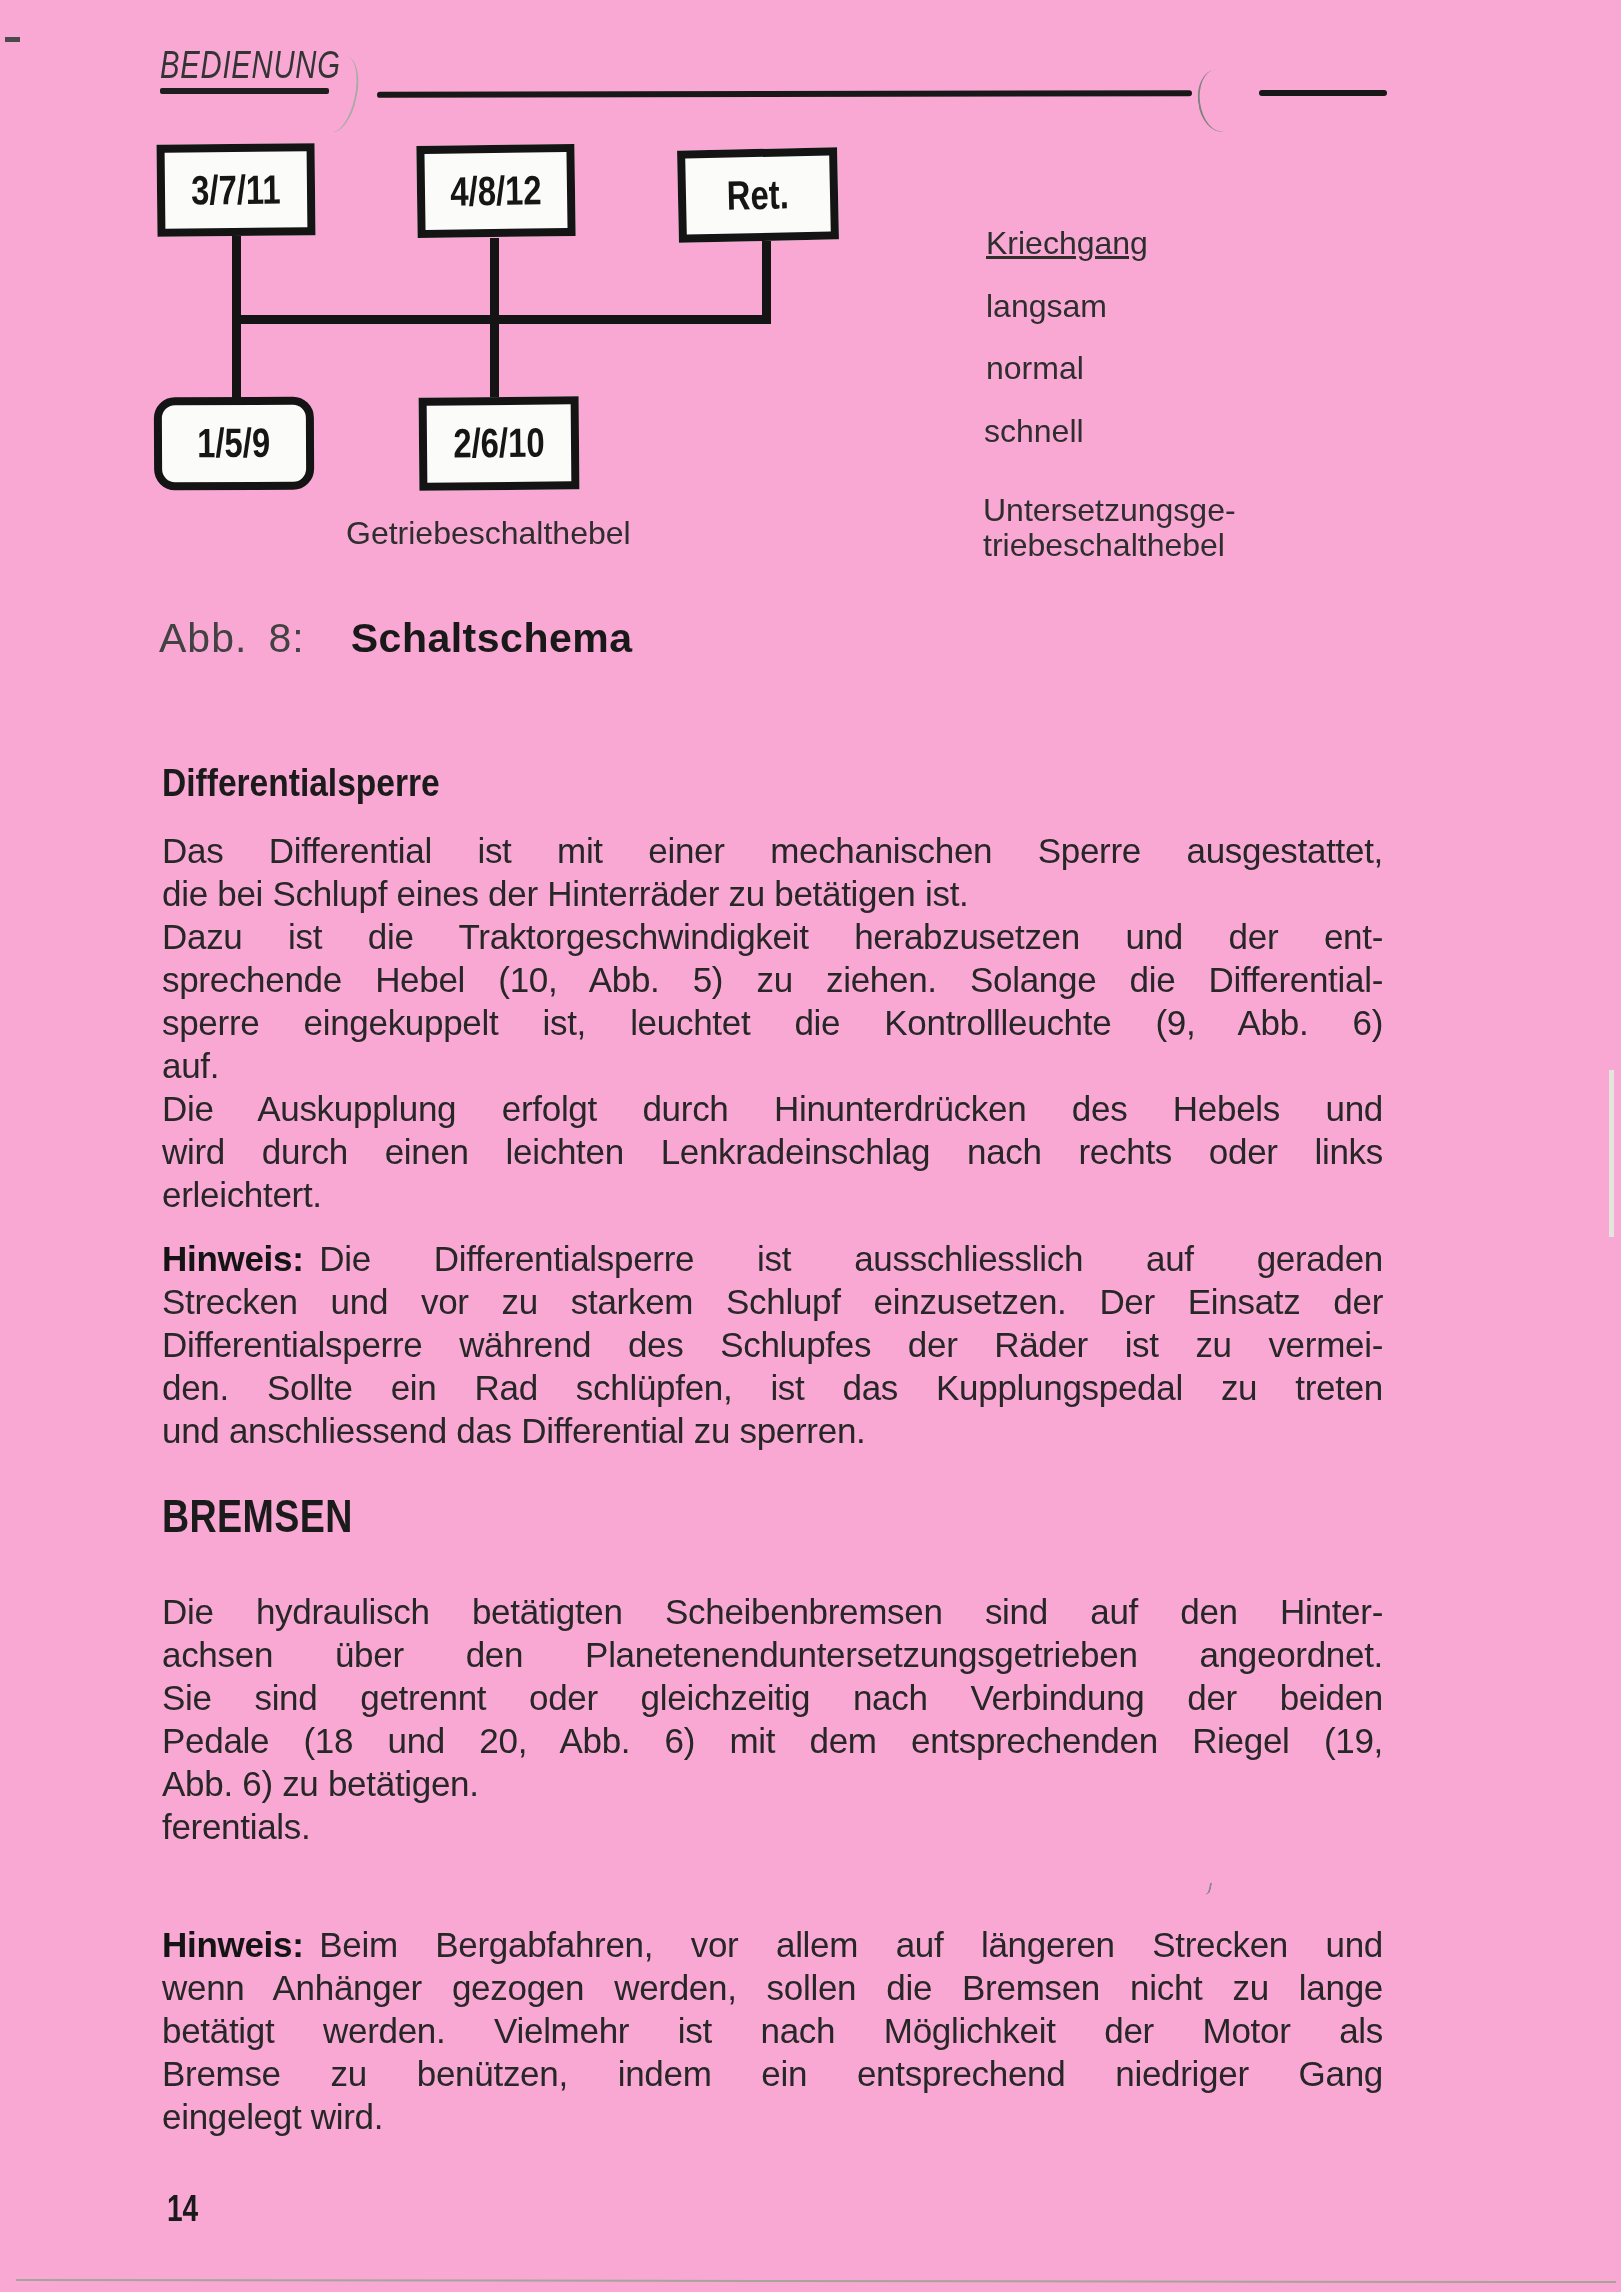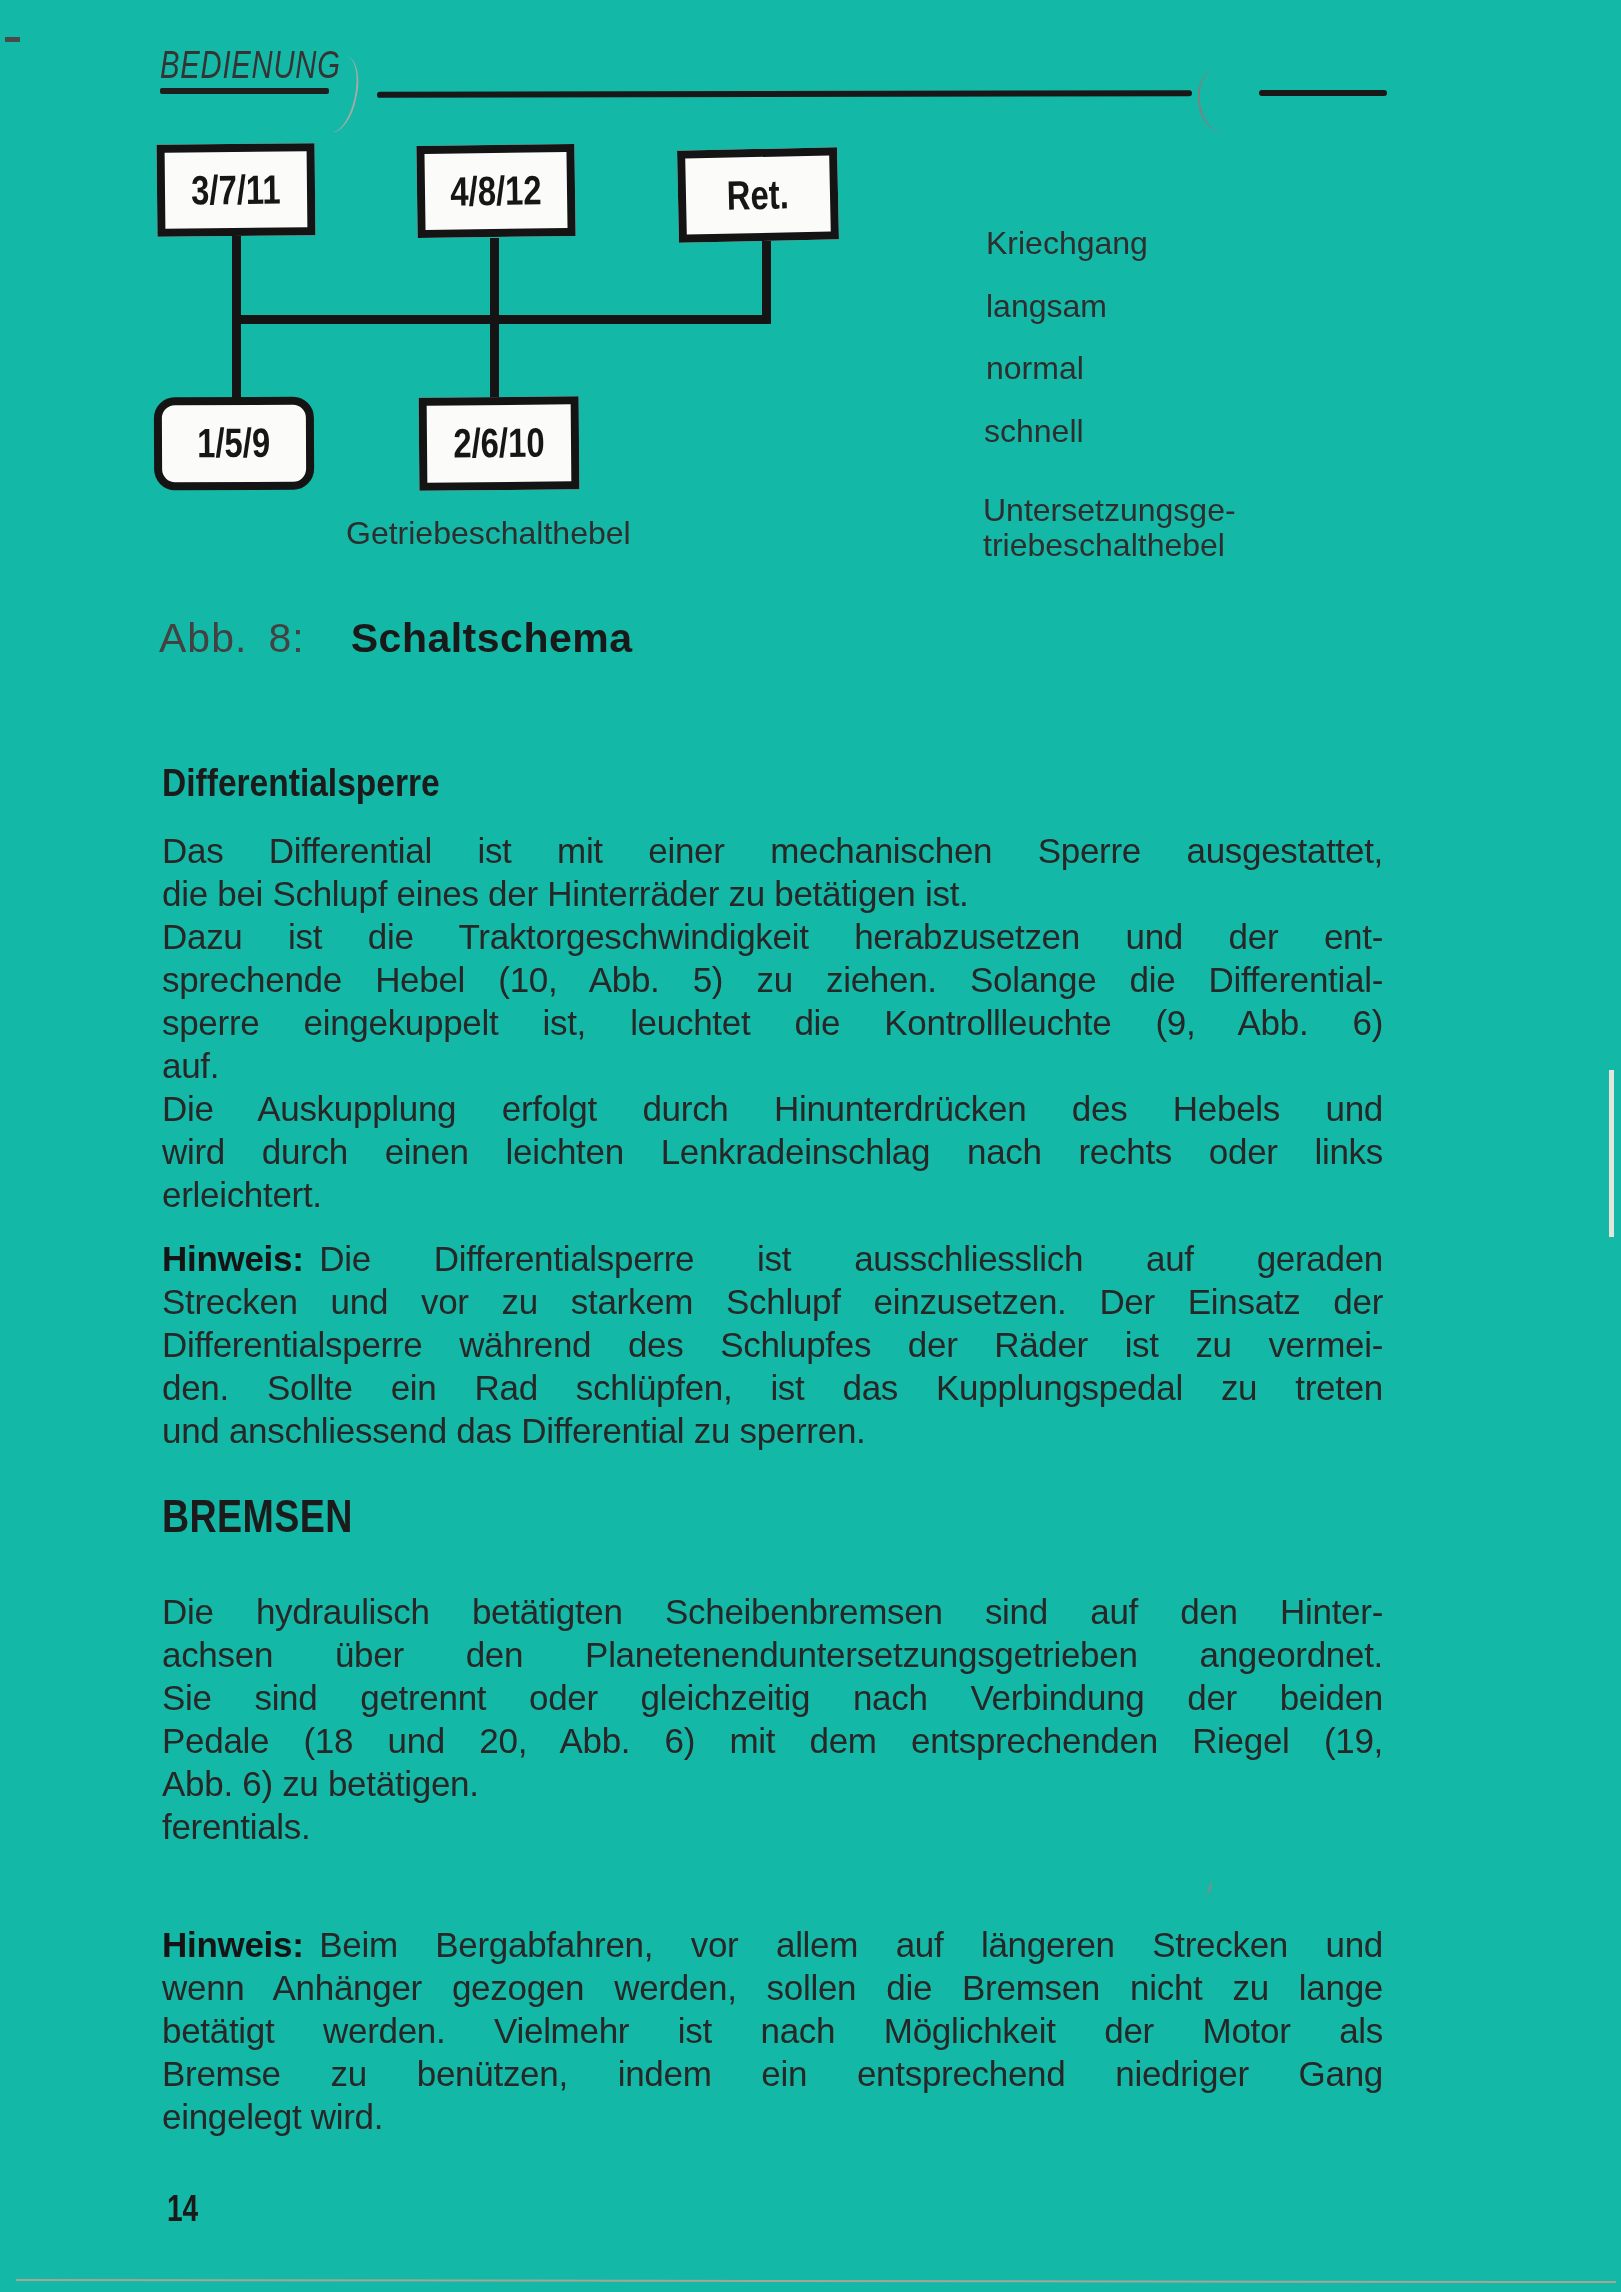--- a/index.html
+++ b/index.html
@@ -3,21 +3,21 @@
 <meta charset="utf-8">
 <style>
   html,body{margin:0;padding:0;}
   body{
     width:1621px;height:2293px;
     background:#efefed;
     font-family:"Liberation Sans","DejaVu Sans",sans-serif;
   }
   .page{
     position:absolute;left:0;top:0;width:1621px;height:2293px;
-    background:#14b8a6;
+    background:#f9a8d4;
     overflow:hidden;
     color:#262626;
   }
   
   .corner-dash{position:absolute;left:4.9px;top:37px;width:14.7px;height:4.9px;background:#4a4a4a;}
   .masthead{
     position:absolute;left:160px;top:43px;
     font-style:italic;font-size:39px;color:#343434;letter-spacing:1px;
     transform:scaleX(0.75);transform-origin:left top;white-space:nowrap;
   }
@@ -47,21 +47,21 @@
   .gbox-3{left:678px;top:149px;width:144px;height:76px;transform:rotate(-1.2deg);}
   .gbox-4{left:154px;top:397px;width:144px;height:77px;transform:rotate(-0.25deg);border-radius:21px;}
   .gbox-5{left:419px;top:397px;width:144px;height:77px;transform:rotate(-0.5deg);}
   .dline{position:absolute;background:#141414;}
   .vline-1{left:232px;top:236px;width:8.8px;height:164px;}
   .vline-2{left:490px;top:238px;width:8.8px;height:162px;}
   .vline-3{left:762px;top:241px;width:8.8px;height:83px;}
   .hline-1{left:232px;top:315px;width:539px;height:8.8px;}
   .diagram-label{position:absolute;font-size:32px;color:#2e2e2e;white-space:nowrap;}
   .lbl-gear-lever{left:346px;top:515px;}
-  .lbl-kriechgang{left:986px;top:225px;}
+  .lbl-kriechgang{left:986px;top:225px;text-decoration:underline;}
   .lbl-langsam{left:986px;top:288px;text-align:center;}
   .lbl-normal{left:986px;top:350px;}
   .lbl-schnell{left:984px;top:413px;}
   .lbl-reduction{left:983px;top:493px;line-height:35px;}
   
   .caption{position:absolute;left:159px;top:615px;font-size:41px;white-space:nowrap;}
   .caption .cap-prefix{color:#424242;word-spacing:8.8px;letter-spacing:1px;}
   .caption .cap-title{font-weight:bold;color:#191919;margin-left:46px;letter-spacing:0.5px;}
   
   .sec-heading{

